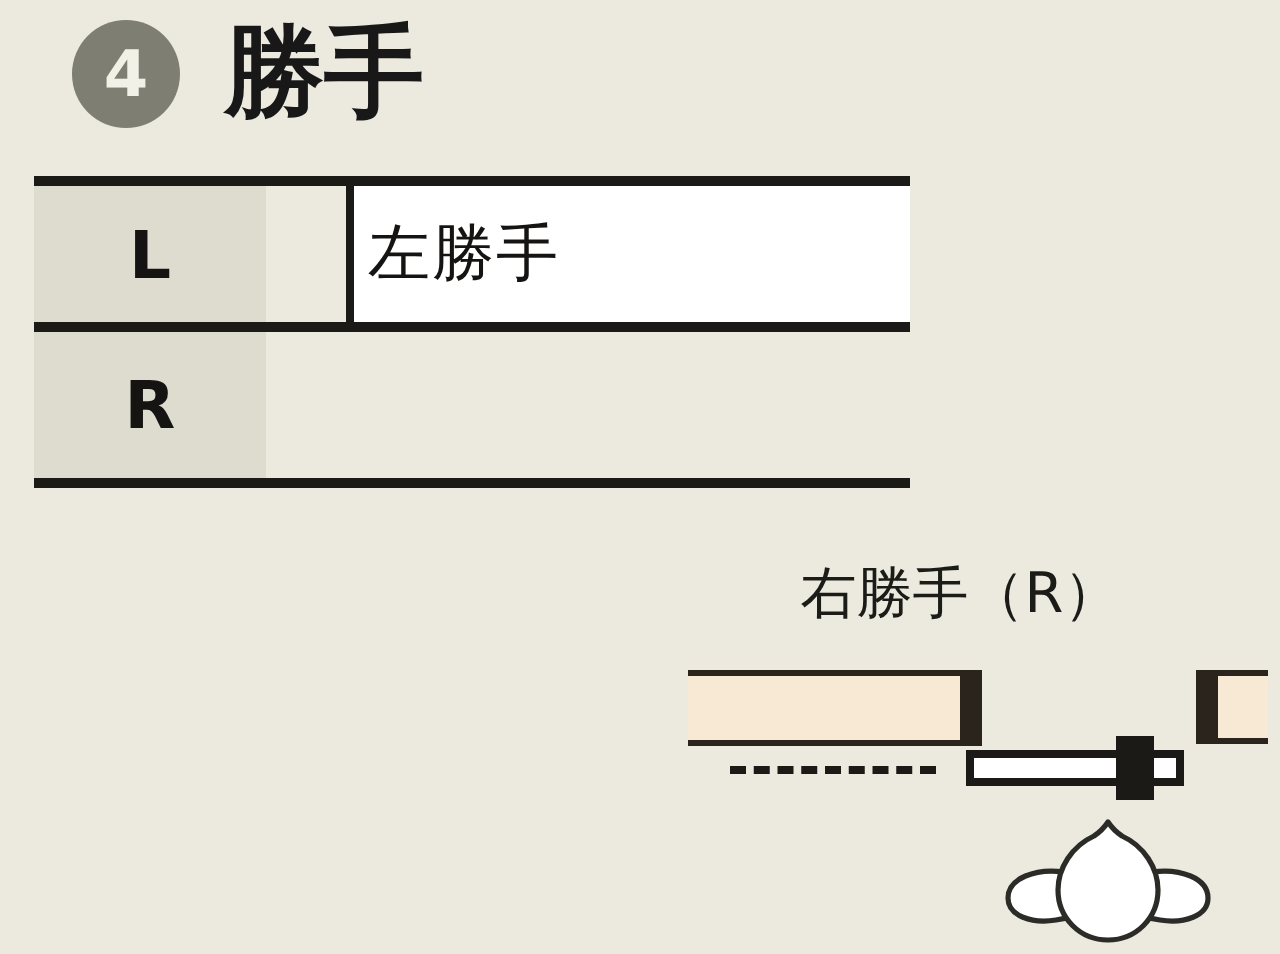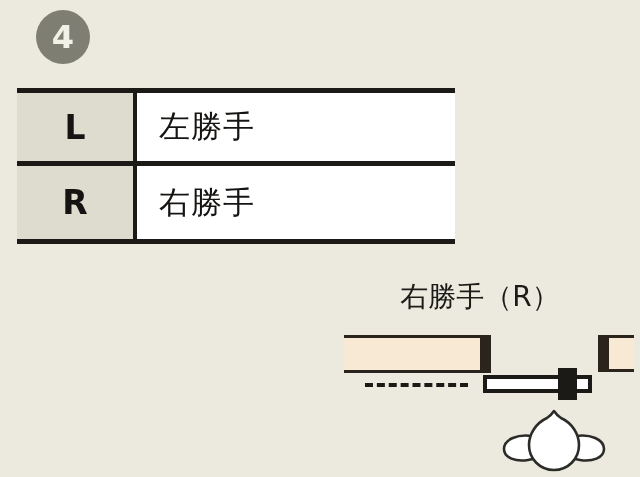--- a/index.html
+++ b/index.html
@@ -84,24 +84,25 @@
     font-weight: bold;
     color: #161412;
   }
   .cell-val {
     flex: 1;
     background: #ffffff;
     border-left: 4px solid #1c1a17;
     display: flex;
     align-items: center;
     box-sizing: border-box;
-    padding-left: 22px;
+    padding-left: 7px;
     font-size: 31px;
     color: #161412;
     letter-spacing: 1px;
+    margin-left: 40px;
   }
 
   
   .diagram {
     position: absolute;
     top: 278px;
     width: 320px;
     height: 199px;
   }
   .diagram.left  { left: 0; }
@@ -198,32 +199,32 @@
   .l .person { left: 60px; }
   .r .person { left: 178px; }
 </style>
 </head>
 <body>
 
 <div id="page">
 
   <div class="header">
     <div class="badge">4</div>
+    <div class="header-title">勝手</div>
   </div>
 
   <div class="table">
 
     <div class="row first">
       <div class="cell-key">L</div>
       <div class="cell-val">左勝手</div>
     </div>
 
     <div class="row">
       <div class="cell-key">R</div>
-      <div class="cell-val">右勝手</div>
     </div>
 
   </div>
 
 
   <div class="diagram right">
     <div class="diag-label">右勝手（R）</div>
 
     <div class="diag-canvas r">
       <div class="wall wall-stub edge-left"></div>

